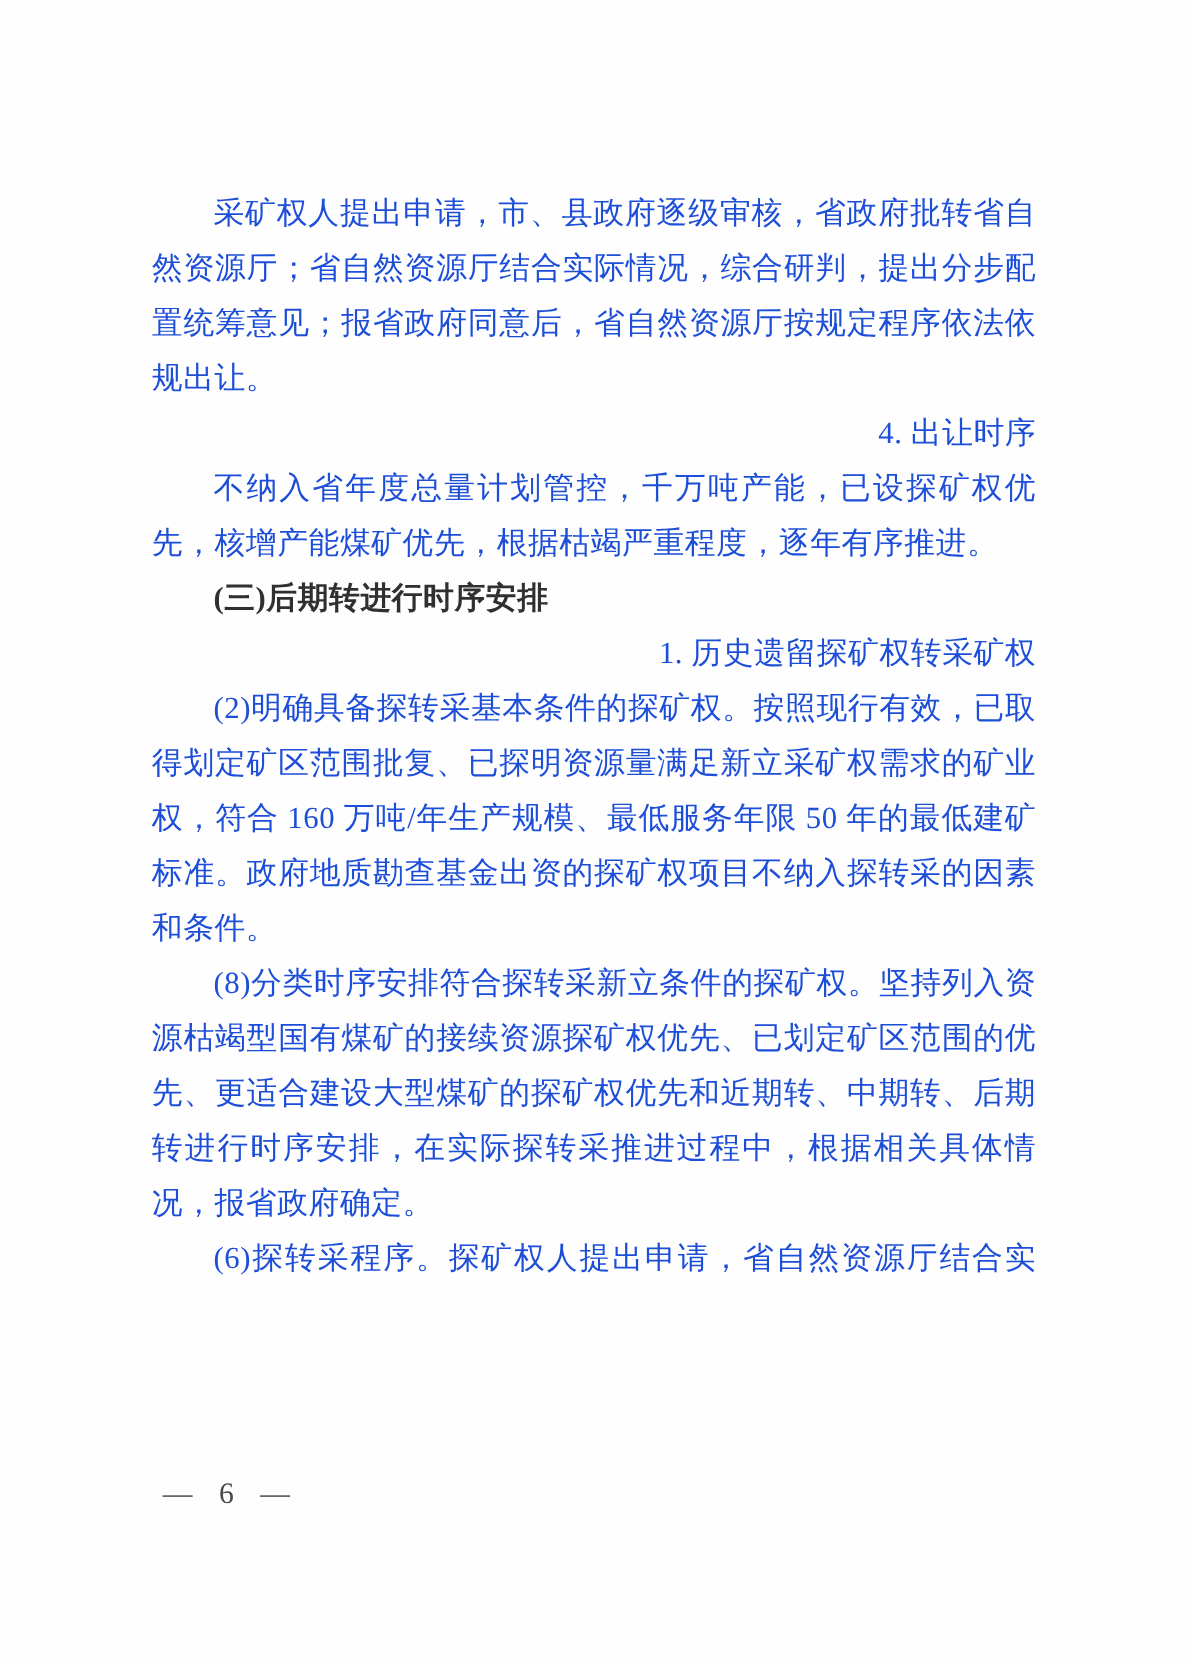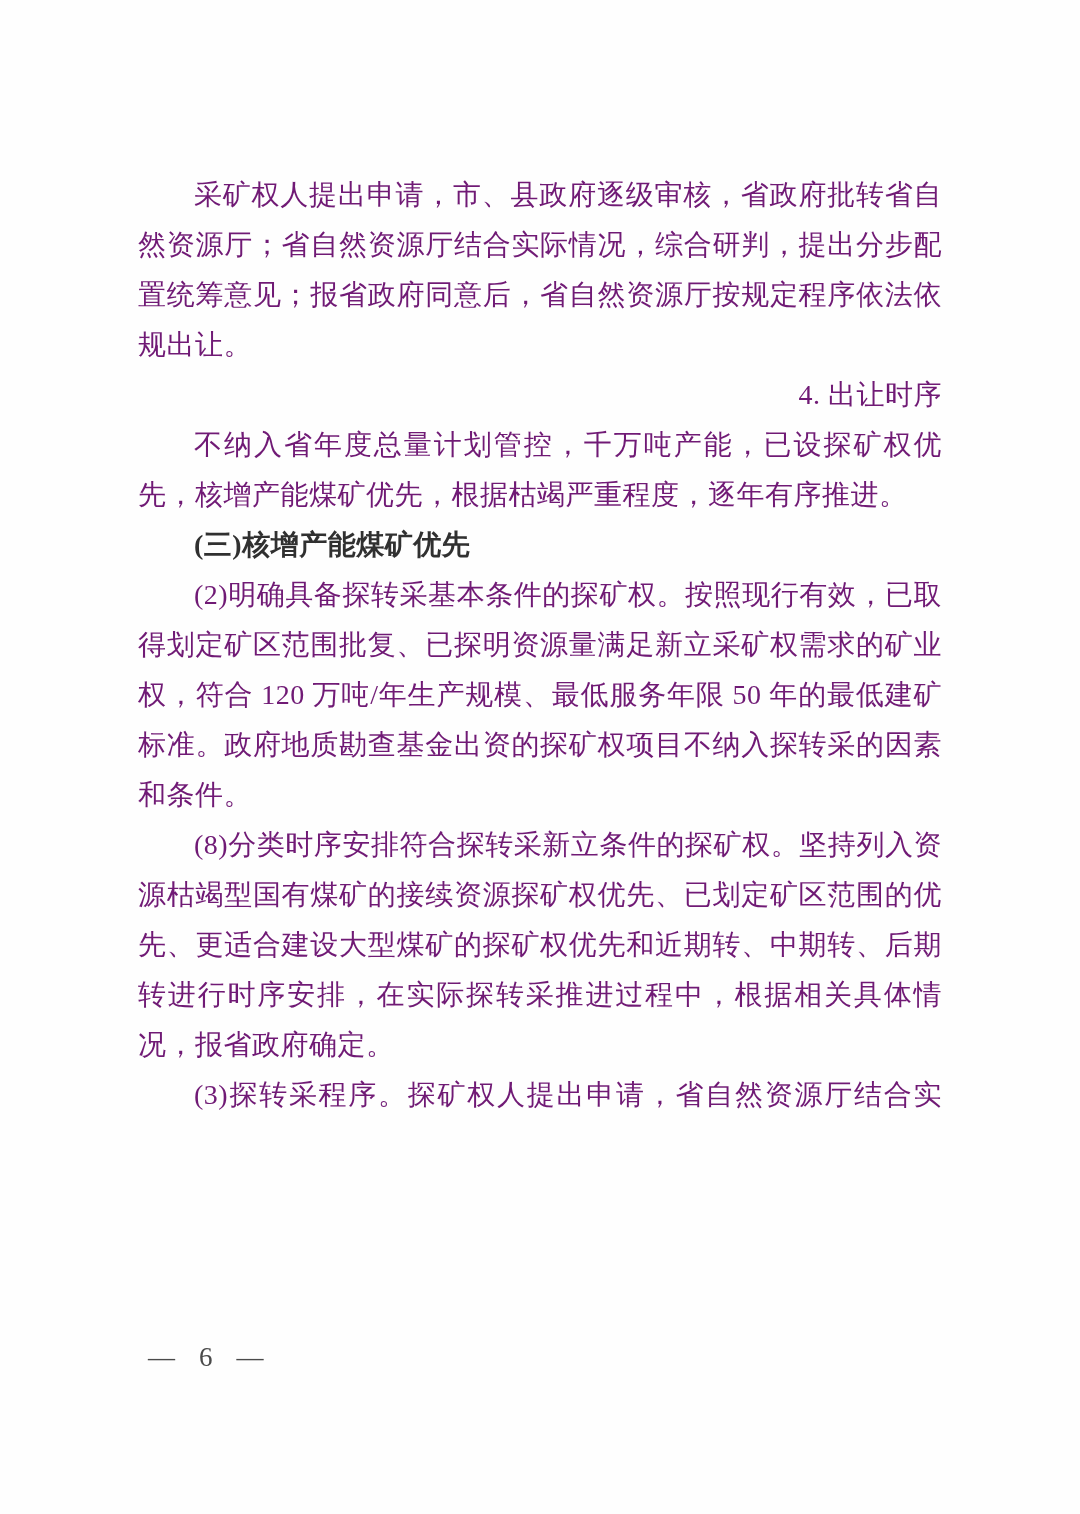--- a/index.html
+++ b/index.html
@@ -26,21 +26,21 @@
     width: 804px;
     color: #3a3a3a;
   }
 
   .content p {
     font-size: 28px;
     line-height: 50px;
     text-align: justify;
     text-indent: 2em;
     letter-spacing: 0.5px;
-    color: #701a75;
+    color: #1d4ed8;
     font-family: "Liberation Serif", "DejaVu Serif", serif;
   }
 
   
   .content p.section-heading {
     font-weight: bold;
     text-align: left;
     color: #303030;
   }
 
@@ -71,29 +71,30 @@
 
 <div class="page">
 
   <main class="content">
     <p class="body-text">采矿权人提出申请，市、县政府逐级审核，省政府批转省自然资源厅；省自然资源厅结合实际情况，综合研判，提出分步配置统筹意见；报省政府同意后，省自然资源厅按规定程序依法依规出让。</p>
 
     <p class="sub-heading">4. 出让时序</p>
 
     <p class="body-text">不纳入省年度总量计划管控，千万吨产能，已设探矿权优先，核增产能煤矿优先，根据枯竭严重程度，逐年有序推进。</p>
 
-    <p class="section-heading">(三)核增产能煤矿优先</p>
+    <p class="section-heading">(三)后期转进行时序安排</p>
+
+    <p class="sub-heading">1. 历史遗留探矿权转采矿权</p>
 
 
-
-    <p class="body-text">(2)明确具备探转采基本条件的探矿权。按照现行有效，已取得划定矿区范围批复、已探明资源量满足新立采矿权需求的矿业权，符合 120 万吨/年生产规模、最低服务年限 50 年的最低建矿标准。政府地质勘查基金出资的探矿权项目不纳入探转采的因素和条件。</p>
+    <p class="body-text">(2)明确具备探转采基本条件的探矿权。按照现行有效，已取得划定矿区范围批复、已探明资源量满足新立采矿权需求的矿业权，符合 160 万吨/年生产规模、最低服务年限 50 年的最低建矿标准。政府地质勘查基金出资的探矿权项目不纳入探转采的因素和条件。</p>
 
     <p class="body-text">(8)分类时序安排符合探转采新立条件的探矿权。坚持列入资源枯竭型国有煤矿的接续资源探矿权优先、已划定矿区范围的优先、更适合建设大型煤矿的探矿权优先和近期转、中期转、后期转进行时序安排，在实际探转采推进过程中，根据相关具体情况，报省政府确定。</p>
 
-    <p class="body-text continued">(3)探转采程序。探矿权人提出申请，省自然资源厅结合实</p>
+    <p class="body-text continued">(6)探转采程序。探矿权人提出申请，省自然资源厅结合实</p>
   </main>
 
   <footer class="footer">
     <span>—</span>
     <span>6</span>
     <span>—</span>
   </footer>
 
 </div>
 

